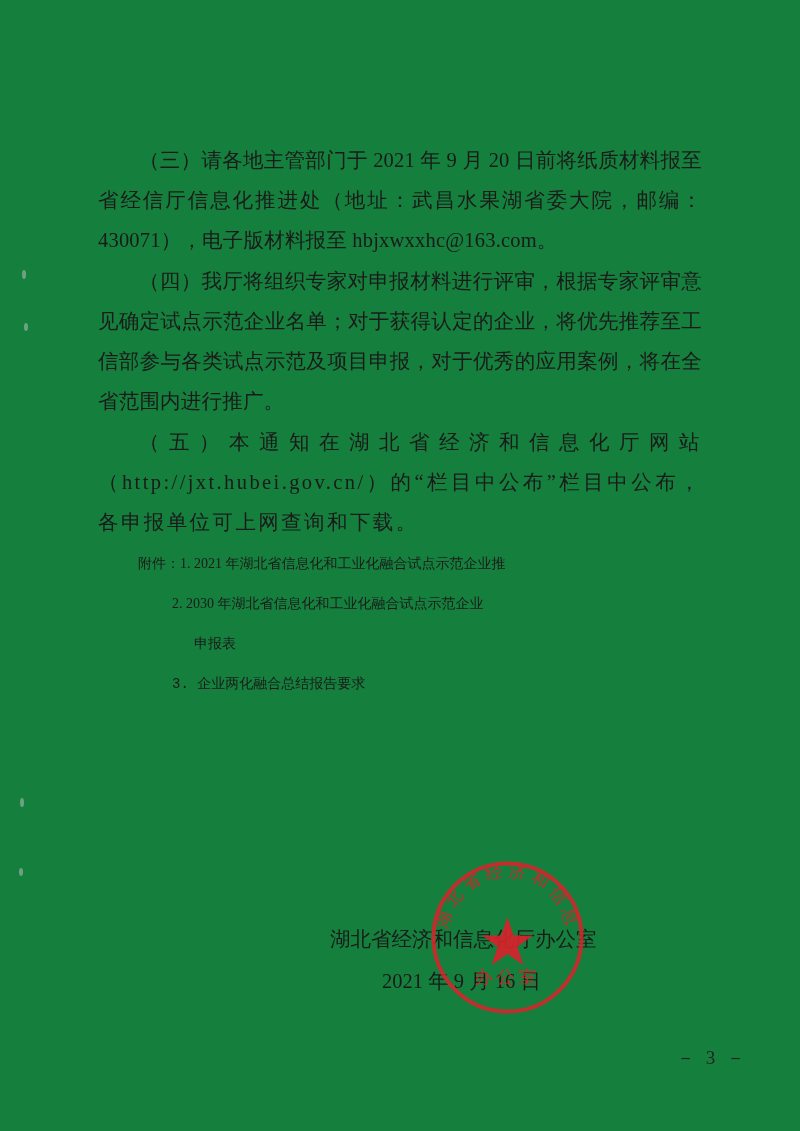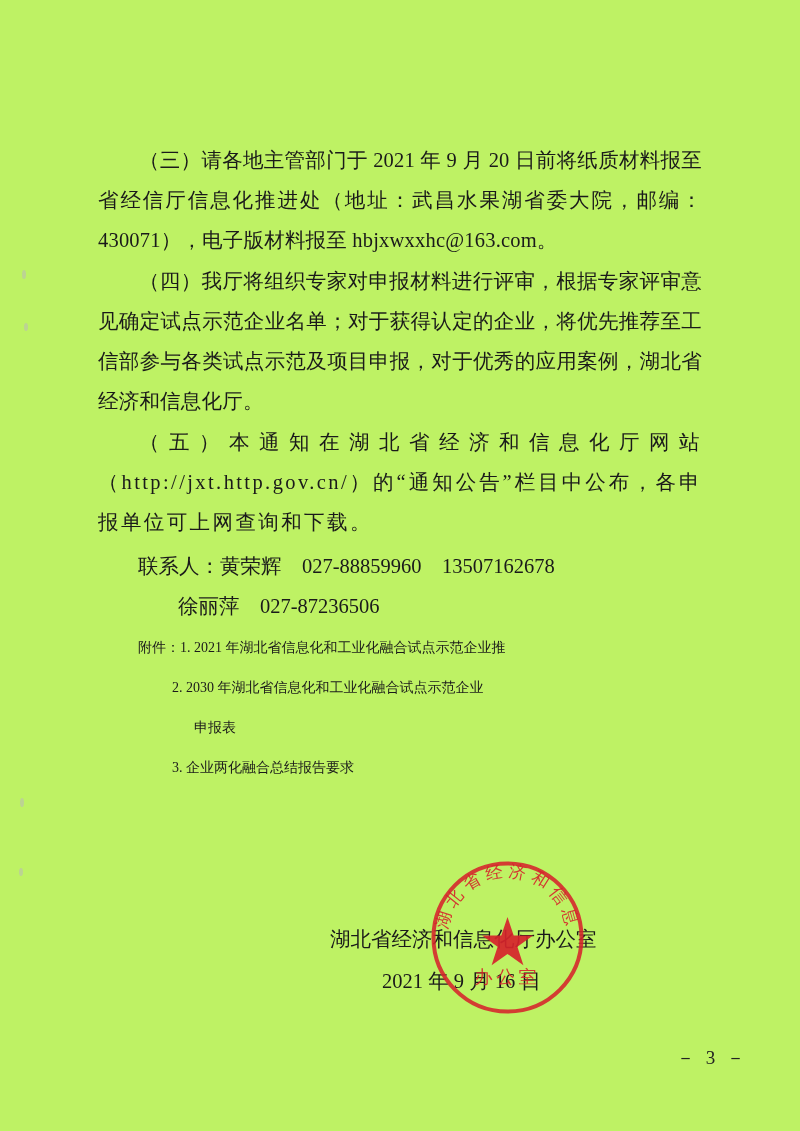--- a/index.html
+++ b/index.html
@@ -12,21 +12,21 @@
     background: #ffffff;
     font-family: "Liberation Serif", "DejaVu Serif", serif;
     color: #1a1a1a;
     position: relative;
     overflow: hidden;
   }
 
   .page {
     position: absolute;
     inset: 0;
-    background: #bef264;
+    background: #15803d;
   }
 
   
   .speckle {
     position: absolute;
     background: #b9b9b9;
     border-radius: 50%;
     opacity: .55;
   }
 
@@ -66,21 +66,21 @@
 
   .attach-block { margin-top: 2px; }
   .attach-line {
     font-size: 14px;
     line-height: 40px;
   }
   .attach-line.a0 { padding-left: 40px; text-indent: 0; }
   .attach-line.cont1 { padding-left: 96px; }
   .attach-line.a2 { padding-left: 74px; }
   .attach-line.cont2 { padding-left: 96px; }
-  .attach-line.a3 { padding-left: 74px; }
+  .attach-line.a3 { padding-left: 74px; font-family: Liberation Mono, monospace; }
 
   .signature {
     position: absolute;
     left: 330px;
     top: 918px;
     width: 340px;
     font-size: 20.5px;
     line-height: 42px;
   }
   .sig-line2 { padding-left: 52px; }
@@ -114,28 +114,24 @@
 
   <span class="speckle" style="left:22px; top:270px; width:4px; height:9px;"></span>
   <span class="speckle" style="left:24px; top:323px; width:4px; height:8px;"></span>
   <span class="speckle" style="left:20px; top:798px; width:4px; height:9px;"></span>
   <span class="speckle" style="left:19px; top:868px; width:4px; height:8px;"></span>
 
   <div class="content">
 
     <p class="para indent">（三）请各地主管部门于 2021 年 9 月 20 日前将纸质材料报至省经信厅信息化推进处（地址：武昌水果湖省委大院，邮编：430071），电子版材料报至 hbjxwxxhc@163.com。</p>
 
-    <p class="para indent">（四）我厅将组织专家对申报材料进行评审，根据专家评审意见确定试点示范企业名单；对于获得认定的企业，将优先推荐至工信部参与各类试点示范及项目申报，对于优秀的应用案例，湖北省经济和信息化厅。</p>
+    <p class="para indent">（四）我厅将组织专家对申报材料进行评审，根据专家评审意见确定试点示范企业名单；对于获得认定的企业，将优先推荐至工信部参与各类试点示范及项目申报，对于优秀的应用案例，将在全省范围内进行推广。</p>
 
-    <p class="para indent spread">（五）本通知在湖北省经济和信息化厅网站（http://jxt.http.gov.cn/）的“通知公告”栏目中公布，各申报单位可上网查询和下载。</p>
+    <p class="para indent spread">（五）本通知在湖北省经济和信息化厅网站（http://jxt.hubei.gov.cn/）的“栏目中公布”栏目中公布，各申报单位可上网查询和下载。</p>
 
-    <div class="contact-block">
-      <div class="contact-line l1">联系人：黄荣辉　027-88859960　13507162678</div>
-      <div class="contact-line l2">徐丽萍　027-87236506</div>
-    </div>
 
     <div class="attach-block">
       <div class="attach-line a0">附件：1. 2021 年湖北省信息化和工业化融合试点示范企业推</div>
 
       <div class="attach-line a2">2. 2030 年湖北省信息化和工业化融合试点示范企业</div>
       <div class="attach-line cont2">申报表</div>
 
       <div class="attach-line a3">3. 企业两化融合总结报告要求</div>
     </div>
 

